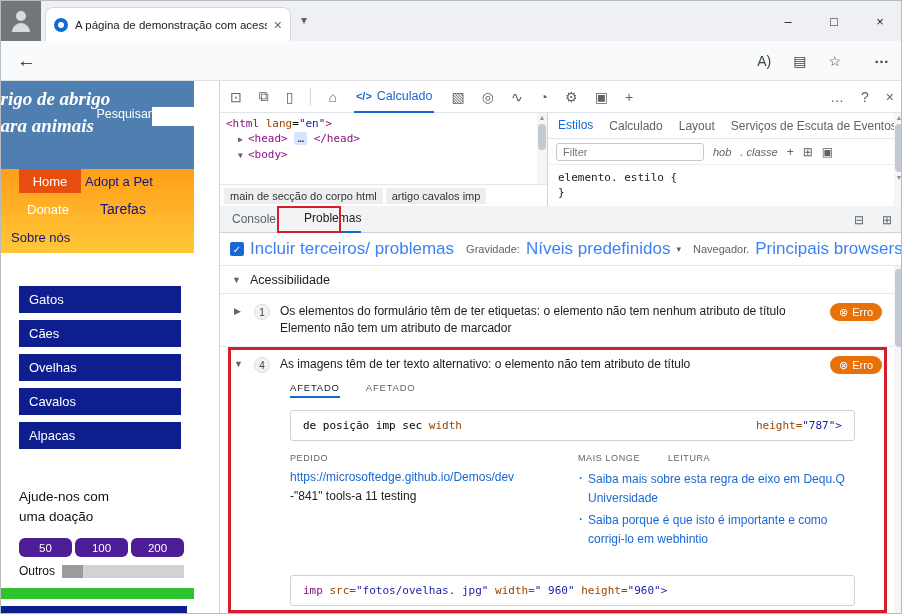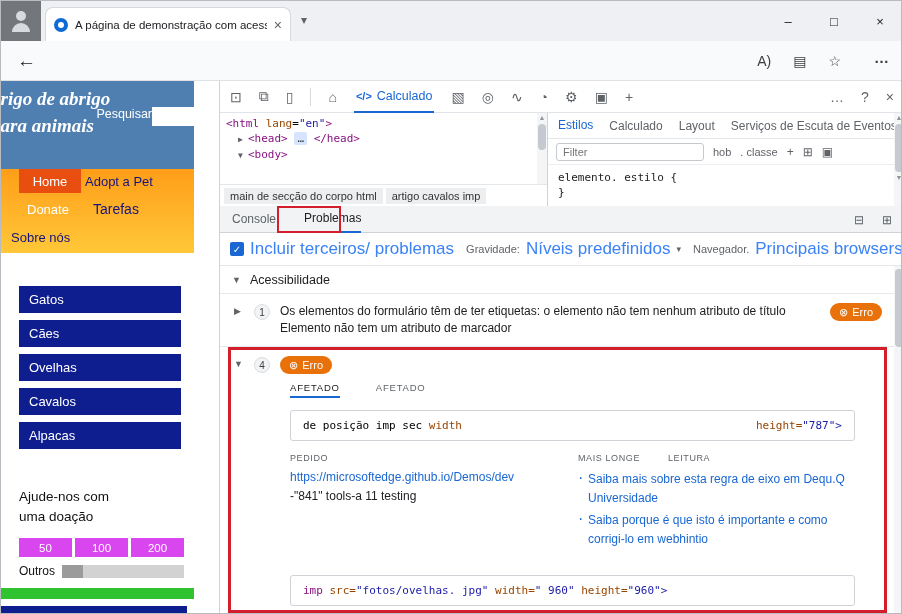--- a/index.html
+++ b/index.html
@@ -36,27 +36,27 @@
   .page { position: absolute; left: 0; top: 80px; width: 218px; height: 534px; background: #fff; overflow: hidden; }
   .page-header { position: absolute; left: 0; top: 0; width: 193px; height: 88px; background: #4e7fb0; }
   .site-title { position: absolute; left: -10px; top: 4px; width: 165px; font-family: "Liberation Serif", serif; font-style: italic; font-weight: bold; font-size: 19px; line-height: 27px; color: #fff; }
   .search-row { position: absolute; right: 0; top: 26px; display: flex; align-items: flex-start; gap: 0; }
   .search-label { font-size: 12.5px; color: #fff; }
   .search-input { width: 42px; height: 19px; border: none; background: #fff; }
   .page-nav { position: absolute; left: 0; top: 88px; width: 193px; height: 84px; background: linear-gradient(#ff9e18, #ffc839); }
   .nav-home { position: absolute; left: 18px; top: 0; width: 62px; height: 24px; background: #e84e0f; color: #fff; font-size: 13px; display: flex; align-items: center; justify-content: center; }
   .nav-adopt { position: absolute; left: 84px; top: 5px; color: #14147c; font-size: 13px; }
   .nav-donate { position: absolute; left: 26px; top: 33px; color: #fff; font-size: 13px; }
-  .nav-tarefas { position: absolute; left: 92px; top: 32px; color: #14147c; font-size: 14px; }
+  .nav-tarefas { position: absolute; left: 99px; top: 32px; color: #14147c; font-size: 14px; }
   .nav-sobre { position: absolute; left: 10px; top: 61px; color: #14147c; font-size: 13px; }
   .cat-list { position: absolute; left: 18px; top: 205px; width: 162px; }
   .cat-btn { width: 162px; height: 27px; background: #0f1e8e; color: #fff; font-size: 13px; padding-left: 10px; display: flex; align-items: center; margin-bottom: 7px; }
   .donate-text { position: absolute; left: 18px; top: 406px; font-size: 13.5px; line-height: 20px; color: #111; }
   .amounts { position: absolute; left: 18px; top: 457px; display: flex; gap: 3px; }
-  .amount-btn { width: 53px; height: 19px; background: #d946ef; color: #fff; font-size: 11.5px; display: flex; align-items: center; justify-content: center; }
+  .amount-btn { width: 53px; height: 19px; background: #4c1d95; color: #fff; font-size: 11.5px; display: flex; align-items: center; justify-content: center; border-radius: 6px; }
   .outros-row { position: absolute; left: 18px; top: 483px; display: flex; align-items: center; gap: 7px; }
   .outros-label { font-size: 12px; color: #111; }
   .slider-track { width: 122px; height: 13px; background: #d2d2d2; position: relative; }
   .slider-thumb { position: absolute; left: 0; top: 0; width: 21px; height: 13px; background: #9b9b9b; }
   .green-bar { position: absolute; left: 0; top: 507px; width: 193px; height: 11px; background: #2fc42f; }
   .navy-bar { position: absolute; left: 0; top: 525px; width: 186px; height: 9px; background: #0f1e8e; }
 
   
   .devtools { position: absolute; left: 218px; top: 80px; width: 684px; height: 534px; background: #fff; border-left: 1px solid #d0d3d6; }
   .dt-toolbar { position: absolute; left: 0; top: 0; width: 684px; height: 32px; border-bottom: 1px solid #e0e3e7; display: flex; align-items: center; padding: 0 10px; gap: 17px; }
@@ -81,21 +81,21 @@
   .vscroll .thumb { width: 8px; background: #c5cad0; border-radius: 4px; margin: 1px 0; }
   .breadcrumb { position: absolute; left: 0; bottom: 0; width: 327px; height: 22px; border-top: 1px solid #e4e7ea; display: flex; align-items: center; padding-left: 4px; gap: 3px; background: #fff; }
   .crumb { background: #eceef0; font-size: 11px; color: #333; padding: 2px 6px; white-space: nowrap; }
 
   .styles-pane { position: absolute; left: 327px; top: 32px; width: 357px; height: 93px; border-left: 1px solid #d0d3d6; background: #fff; }
   .styles-tabs { height: 26px; border-bottom: 1px solid #e4e7ea; display: flex; align-items: center; gap: 16px; padding-left: 10px; white-space: nowrap; overflow: hidden; }
   .styles-tab { font-size: 12px; color: #5f6368; height: 35px; display: flex; align-items: center; }
   .styles-tab.sel { color: #1967d2; border-bottom: 2px solid #1967d2; }
   .styles-filter-row { height: 26px; display: flex; align-items: center; gap: 9px; padding: 0 8px; border-bottom: 1px solid #eceef0; }
   .filter-input { width: 148px; height: 18px; border: 1px solid #c5c9cd; border-radius: 3px; font-size: 11px; padding: 0 6px; font-family: "Liberation Sans", sans-serif; }
-  .small-tok { font-size: 11px; color: #5f6368; white-space: nowrap; }
+  .small-tok { font-size: 11px; color: #5f6368; white-space: nowrap; font-style: italic; }
   .styles-rule { padding: 5px 10px; font-family: "DejaVu Sans Mono", monospace; font-size: 11px; color: #202124; line-height: 15px; }
 
   
   .drawer { position: absolute; left: 0; top: 125px; width: 684px; height: 409px; background: #fff; }
   .drawer-tabs { height: 27px; background: #f1f3f4; border-bottom: 1px solid #cfd3d7; display: flex; align-items: center; padding-left: 12px; gap: 28px; position: relative; }
   .drawer-tab { font-size: 12px; color: #5f6368; height: 27px; display: flex; align-items: center; }
   .drawer-tab.sel { color: #202124; border-bottom: 2px solid #1967d2; }
   .drawer-tabs-right { position: absolute; right: 12px; top: 0; height: 27px; display: flex; align-items: center; gap: 18px; }
   .issues-filterbar { height: 33px; border-bottom: 1px solid #e4e7ea; display: flex; align-items: center; padding: 0 10px; gap: 6px; white-space: nowrap; }
   .checkbox { width: 14px; height: 14px; border-radius: 2px; flex: 0 0 auto; }
@@ -113,21 +113,21 @@
   .section-title { font-size: 12.5px; color: #202124; }
   .issue-row { border-top: 1px solid #e6e8ea; padding: 9px 22px 9px 14px; display: flex; align-items: flex-start; gap: 10px; }
   .issue-tri { font-size: 9px; color: #5f6368; margin-top: 3px; width: 10px; }
   .numcircle { width: 16px; height: 16px; border-radius: 50%; background: #f1f3f4; border: 1px solid #dadce0; color: #3c4043; font-size: 10px; display: flex; align-items: center; justify-content: center; flex: 0 0 auto; margin-top: 1px; }
   .issue-text { flex: 1; font-size: 12px; color: #202124; line-height: 17px; margin-right: 10px; }
   .badge { background: #e8710a; color: #fff; border-radius: 10px; height: 18px; padding: 0 9px; font-size: 11px; display: flex; align-items: center; gap: 4px; flex: 0 0 auto; }
   .badge .bic { font-size: 11px; }
   .issue2-wrap { border-top: 1px solid #e6e8ea; padding: 9px 22px 0 14px; }
   .issue2-head { display: flex; align-items: flex-start; gap: 10px; }
   .issue-body { margin-left: 56px; margin-top: 8px; }
-  .detail-tabs { display: flex; gap: 36px; }
+  .detail-tabs { display: flex; gap: 26px; }
   .detail-tab { font-size: 9.5px; letter-spacing: 0.8px; color: #5f6368; padding-bottom: 3px; }
   .detail-tab.sel { color: #202124; border-bottom: 2px solid #1967d2; }
   .code-card { margin-top: 12px; width: 565px; border: 1px solid #cfd3d7; border-radius: 3px; background: #fff; padding: 8px 12px; font-family: "DejaVu Sans Mono", monospace; font-size: 11px; display: flex; justify-content: space-between; white-space: nowrap; overflow: hidden; }
   .info-row { margin-top: 12px; display: flex; gap: 26px; }
   .info-col-a { width: 262px; }
   .info-col-b { width: 277px; }
   .info-hdr { font-size: 9px; letter-spacing: 0.6px; color: #5f6368; margin-bottom: 6px; display: flex; gap: 28px; }
   .link { color: #1967d2; font-size: 12px; line-height: 17px; display: block; word-break: break-all; }
   .plain-line { font-size: 12px; color: #202124; line-height: 17px; margin-top: 2px; }
   .reading-list { list-style: none; }
@@ -331,20 +331,21 @@
           <span class="badge">
             <span class="bic">⊗</span>
             <span>Erro</span>
           </span>
         </div>
 
         <div class="issue2-wrap">
           <div class="issue2-head">
             <span class="issue-tri">▼</span>
             <span class="numcircle">4</span>
+            <span class="issue-text">As imagens têm de ter texto alternativo: o elemento não tem atributo de título</span>
             <span class="badge">
               <span class="bic">⊗</span>
               <span>Erro</span>
             </span>
           </div>
           <div class="issue-body">
             <div class="detail-tabs">
               <span class="detail-tab sel">AFETADO</span>
               <span class="detail-tab">AFETADO</span>
             </div>

